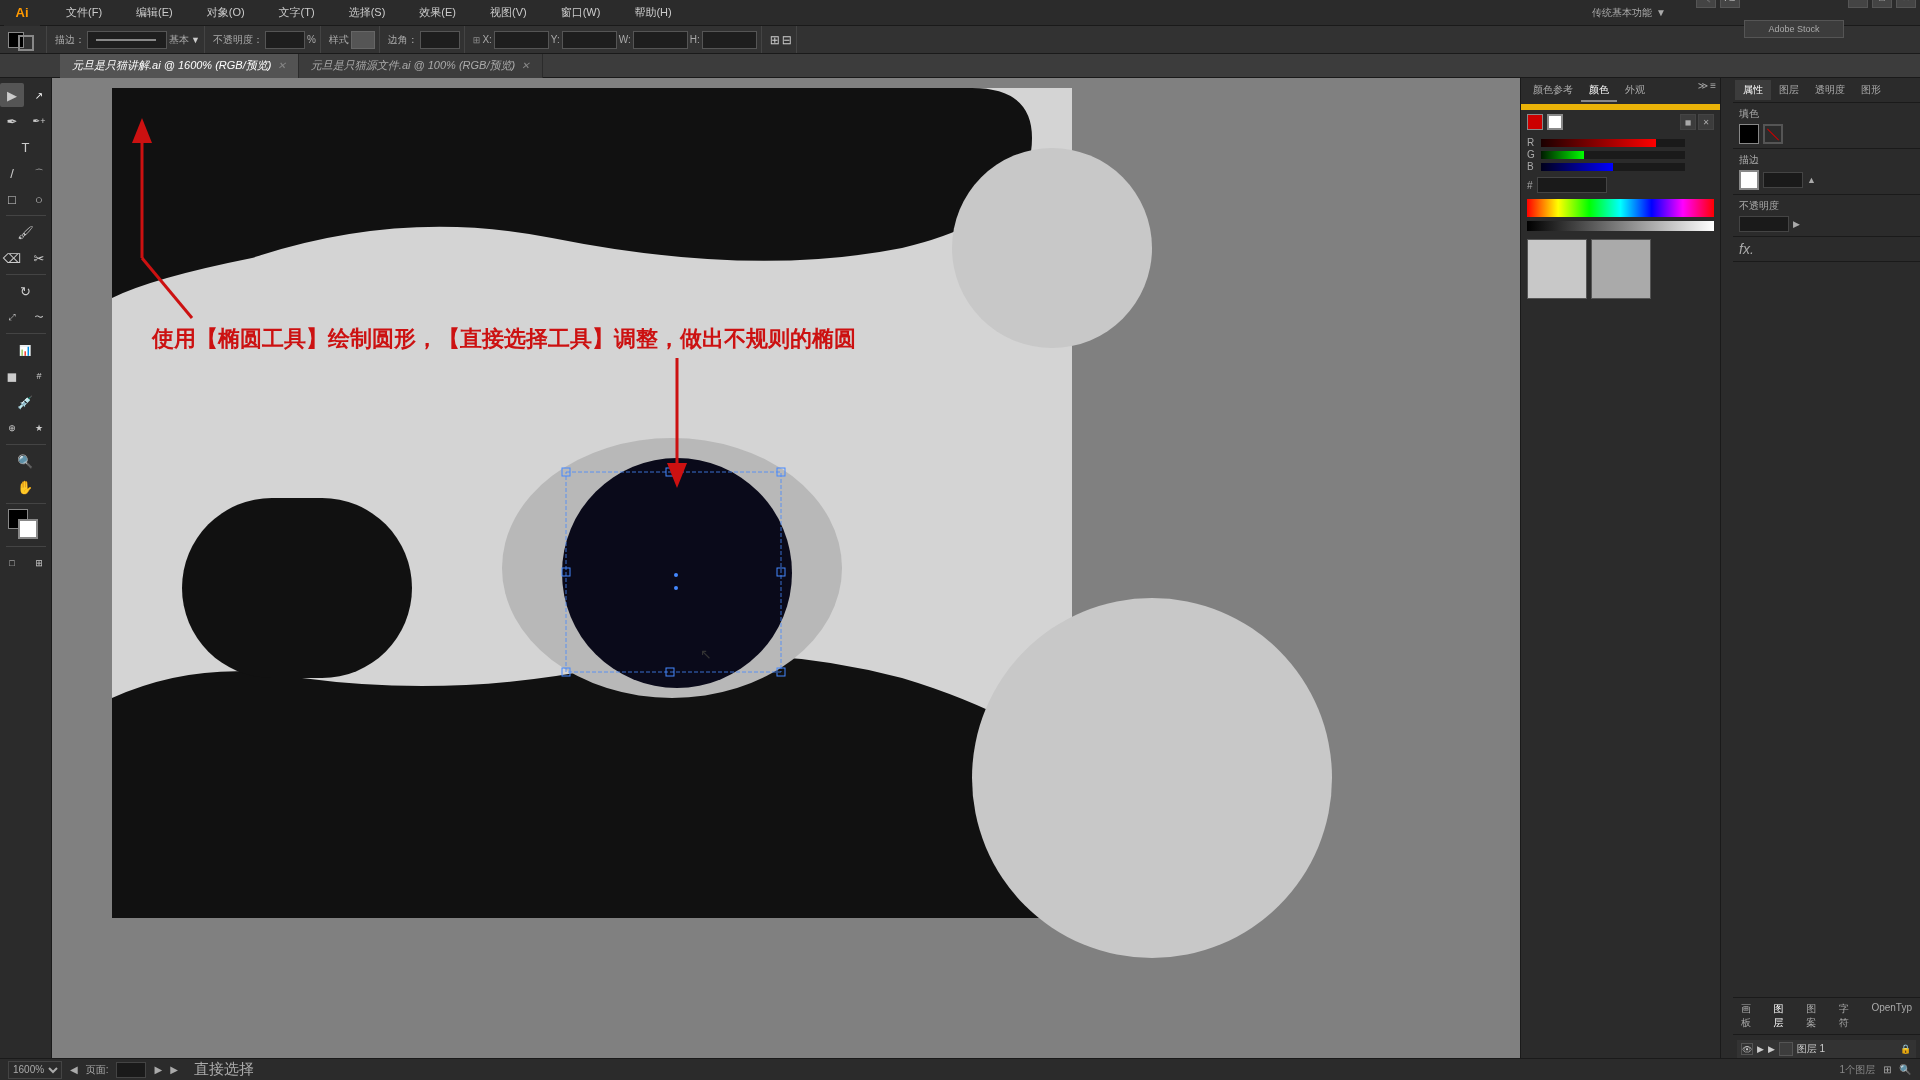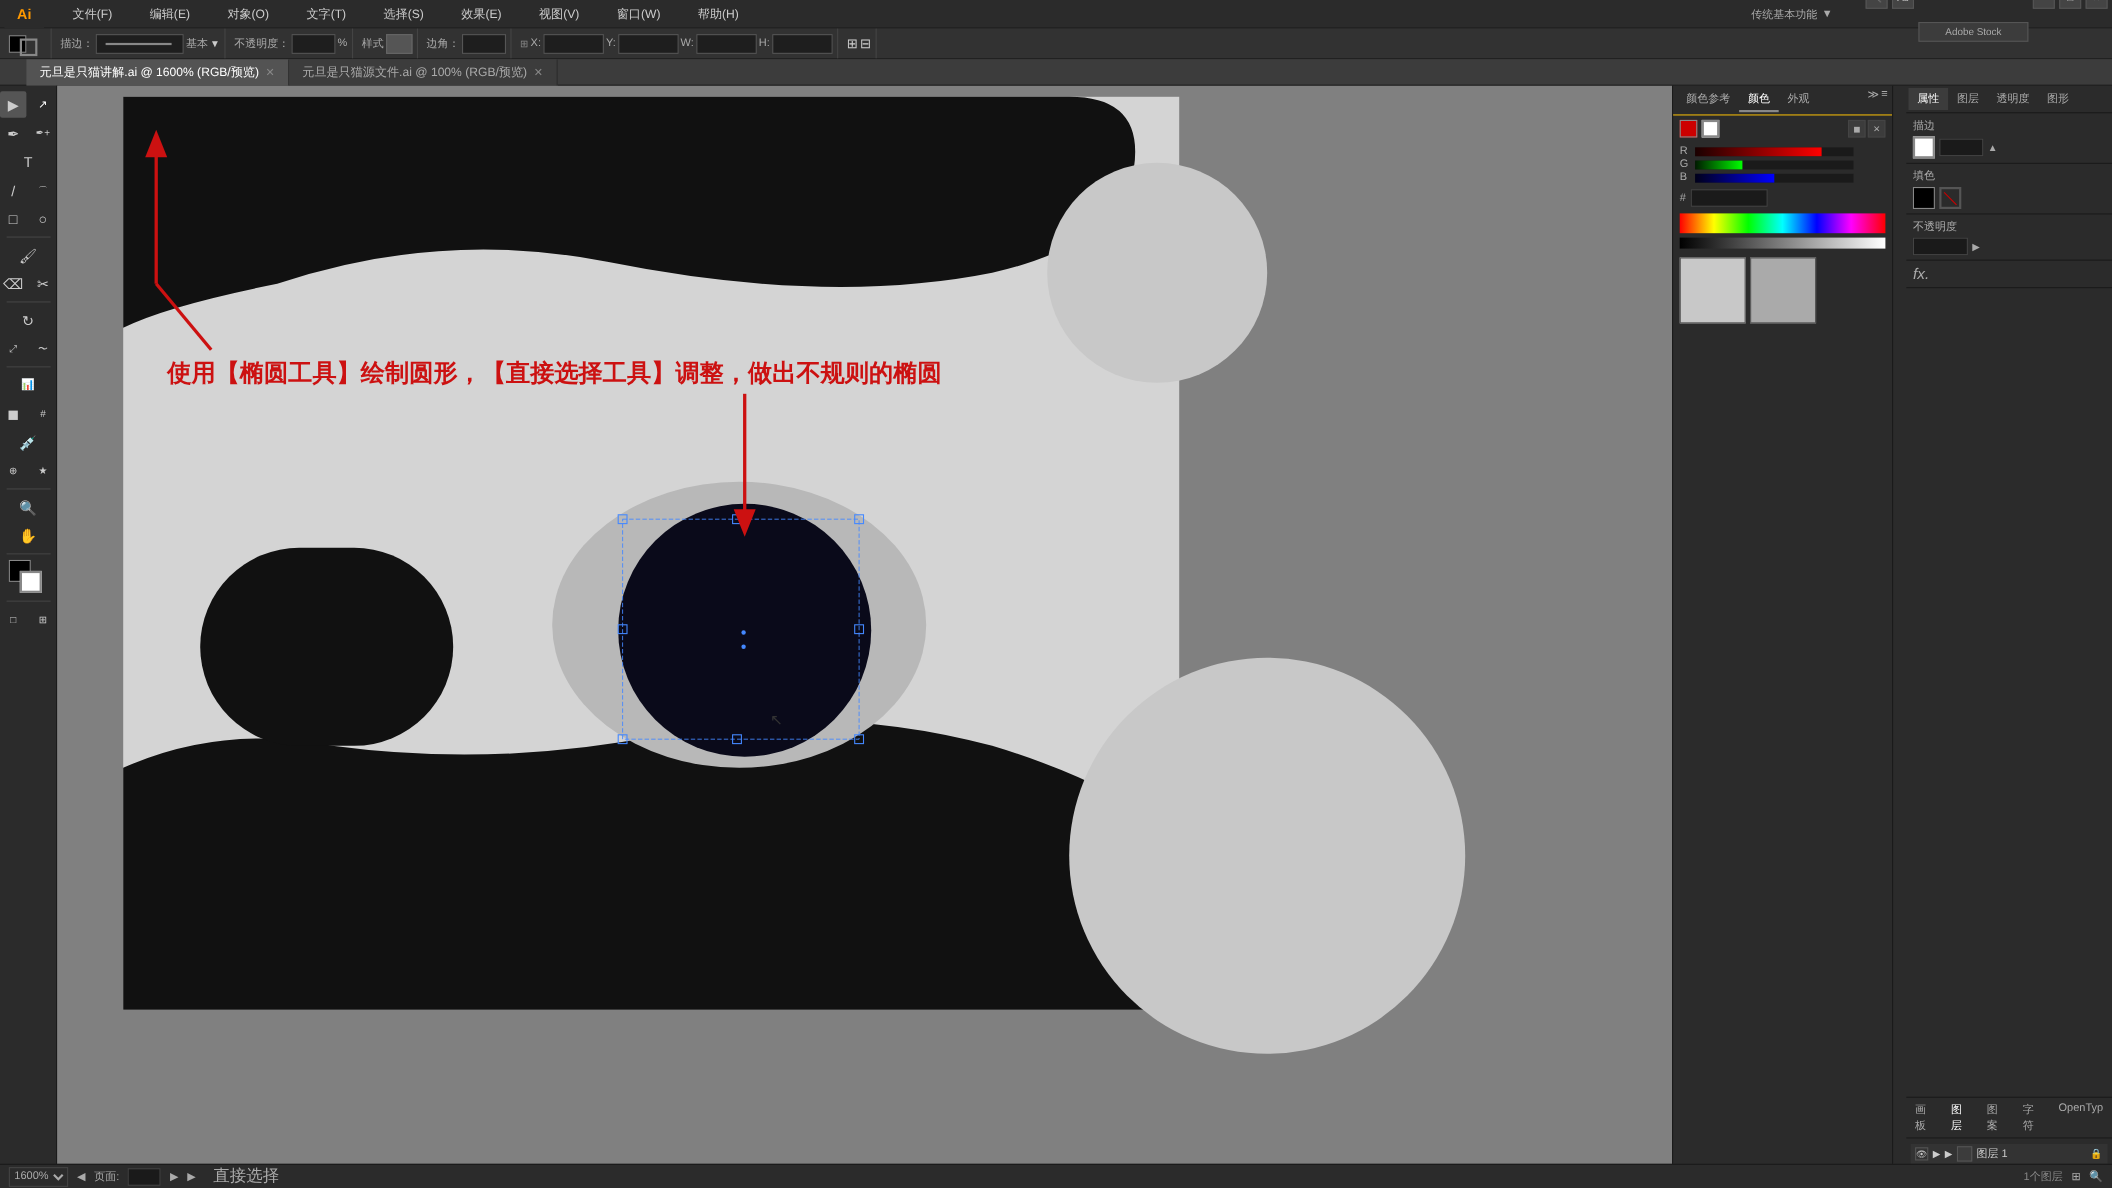--- a/index.html
+++ b/index.html
@@ -18,21 +18,21 @@
       width: 100%; height: 28px; background: #323232; display: flex; 
       border-bottom: 1px solid #1a1a1a; padding: 0 4px; gap: 4px;
     }
     .tool-option { display: flex; align-items: center; gap: 2px; padding: 0 4px; border-right: 1px solid #444; height: 100%; }
     .tool-option input { width: 40px; height: 18px; background: #1e1e1e; border: 1px solid #555; color: #ccc; font-size: 10px; padding: 0 2px; }
     .tool-option label { font-size: 10px; color: #aaa; white-space: nowrap; }
 
     
     #tab-bar {
       width: 100%; height: 24px; background: #3c3c3c; display: flex; align-items: center;
-      border-bottom: 1px solid #1a1a1a; padding-left: 24px;
+      border-bottom: 1px solid #1a1a1a; padding-left: 60px; font-style: italic;
     }
     .tab { padding: 0 12px; height: 24px; display: flex; align-items: center; background: #3c3c3c; border-right: 1px solid #2b2b2b; font-size: 11px; color: #aaa; cursor: pointer; gap: 6px; }
     .tab.active { background: #535353; color: #fff; }
     .tab-close { font-size: 10px; color: #888; cursor: pointer; }
 
     
     #main { display: flex; width: 100%; height: calc(1080px - 78px); }
 
     
     #left-toolbar {
@@ -45,21 +45,21 @@
     }
     .tool-btn.active { background: #555; }
     .tool-pair { display: flex; gap: 1px; }
     .toolbar-separator { width: 40px; height: 1px; background: #444; margin: 3px 0; }
 
     
     #canvas-area {
       flex: 1; background: #808080; position: relative; overflow: hidden;
     }
     .panel-tabs {
-      display: flex; background: #2b2b2b; border-bottom: 1px solid #eab308;
+      display: flex; background: #2b2b2b; border-bottom: 6px solid #eab308;
       padding: 2px 4px;
     }
     .panel-tab { padding: 3px 8px; font-size: 10px; color: #aaa; cursor: pointer; border-bottom: 2px solid transparent; }
     .panel-tab.active { color: #fff; border-bottom: 2px solid #888; }
     .color-channel { display: flex; align-items: center; gap: 4px; margin: 1px 0; }
     .channel-label { width: 10px; font-size: 10px; color: #aaa; }
     .channel-bar { flex: 1; height: 8px; background: #1a1a1a; position: relative; }
     .channel-val { width: 25px; font-size: 10px; color: #ccc; text-align: right; }
 
     
@@ -349,35 +349,35 @@
   <div id="far-right">
 
     <div class="fr-tabs">
       <div class="fr-tab active">属性</div>
       <div class="fr-tab">图层</div>
       <div class="fr-tab">透明度</div>
       <div class="fr-tab">图形</div>
     </div>
 
     <div class="fr-section">
+      <div style="font-size:10px;color:#aaa;margin-bottom:3px;">填色</div>
+      <div style="display:flex;align-items:center;gap:4px;">
+        <div style="width:20px;height:20px;background:#000;border:1px solid #888;"></div>
+        <div style="width:20px;height:20px;background:transparent;border:2px solid #555;display:flex;align-items:center;justify-content:center;">
+          <div style="width:16px;height:1px;background:#cc0000;transform:rotate(45deg);"></div>
+        </div>
+      </div>
+    </div>
+
+    <div class="fr-section">
       <div style="font-size:10px;color:#aaa;margin-bottom:3px;">描边</div>
       <div style="display:flex;align-items:center;gap:4px;">
         <div style="width:20px;height:20px;background:#fff;border:2px solid #888;"></div>
         <input type="text" style="width: 40px; height: 16px; background: rgb(26, 26, 26); border: 1px solid rgb(68, 68, 68); color: rgb(204, 204, 204); font-size: 10px; padding: 0px 2px;" value="">
         <span style="font-size:9px;color:#aaa;">▲</span>
-      </div>
-    </div>
-
-    <div class="fr-section">
-      <div style="font-size:10px;color:#aaa;margin-bottom:3px;">填色</div>
-      <div style="display:flex;align-items:center;gap:4px;">
-        <div style="width:20px;height:20px;background:#000;border:1px solid #888;"></div>
-        <div style="width:20px;height:20px;background:transparent;border:2px solid #555;display:flex;align-items:center;justify-content:center;">
-          <div style="width:16px;height:1px;background:#cc0000;transform:rotate(45deg);"></div>
-        </div>
       </div>
     </div>
 
     <div class="fr-section">
       <div style="font-size:10px;color:#aaa;margin-bottom:3px;">不透明度</div>
       <div style="display:flex;align-items:center;gap:4px;">
         <input type="text" style="width: 50px; height: 16px; background: rgb(26, 26, 26); border: 1px solid rgb(68, 68, 68); color: rgb(204, 204, 204); font-size: 10px; padding: 0px 2px;">
         <span style="font-size:9px;color:#aaa;">▶</span>
       </div>
     </div>

